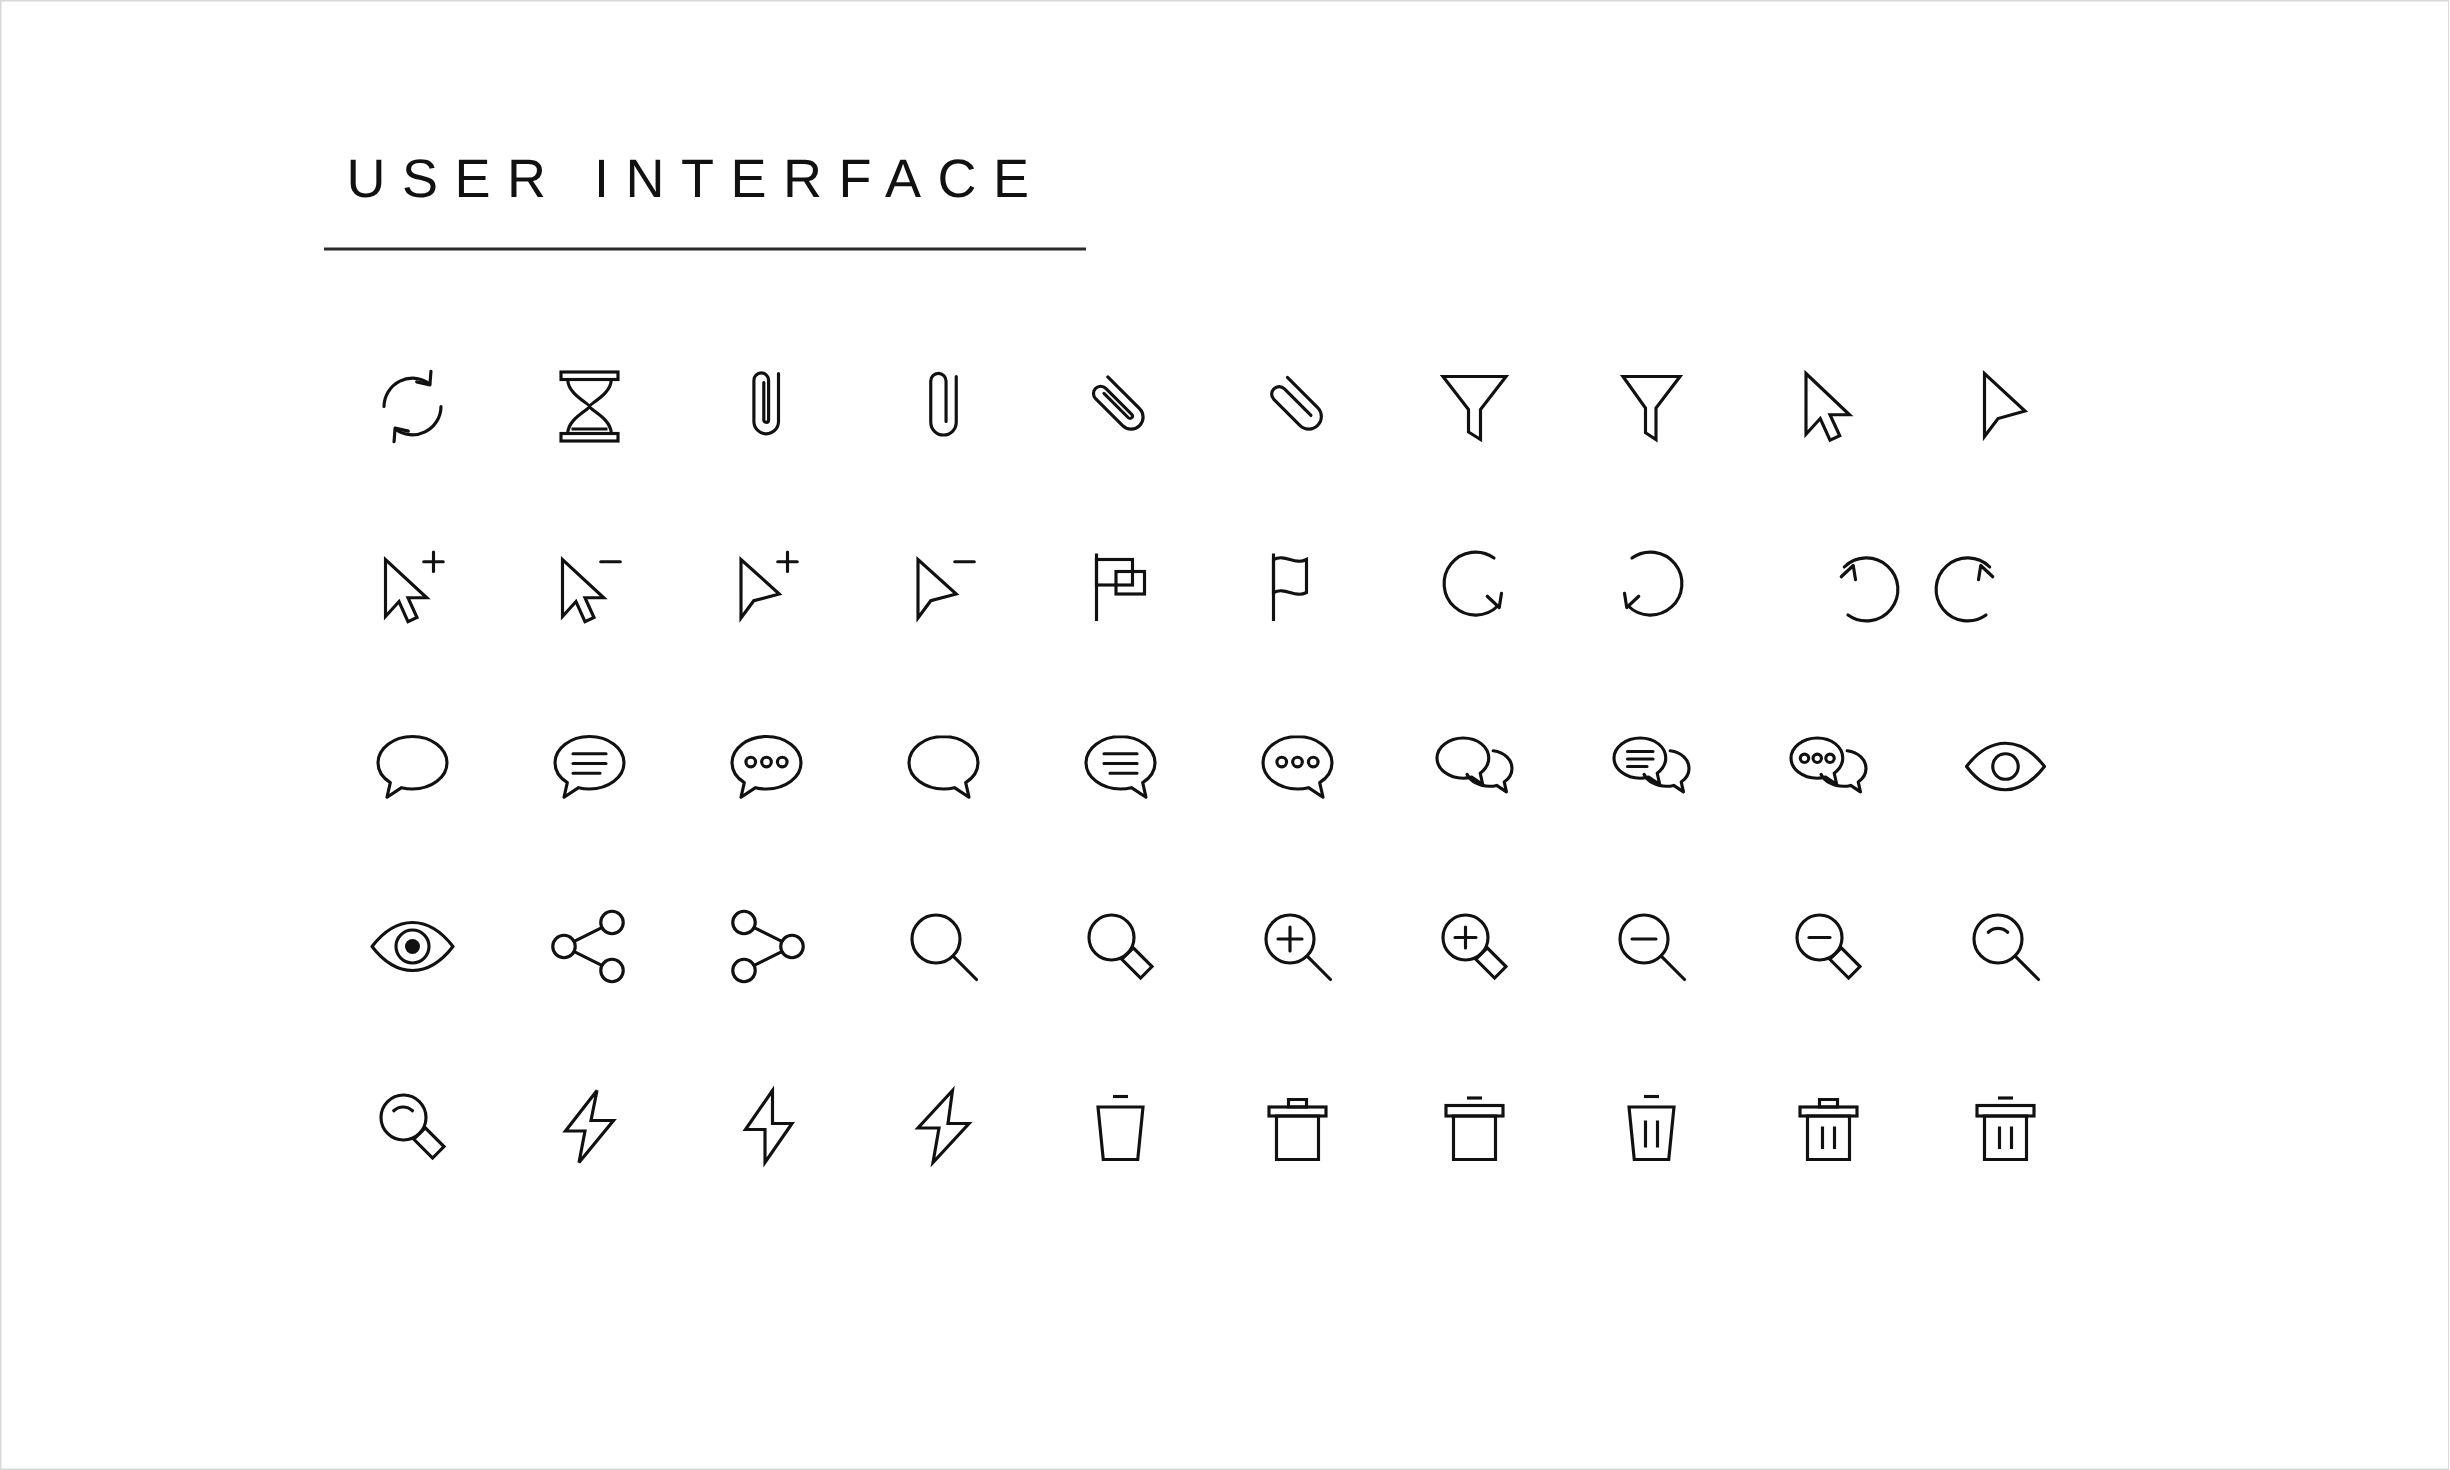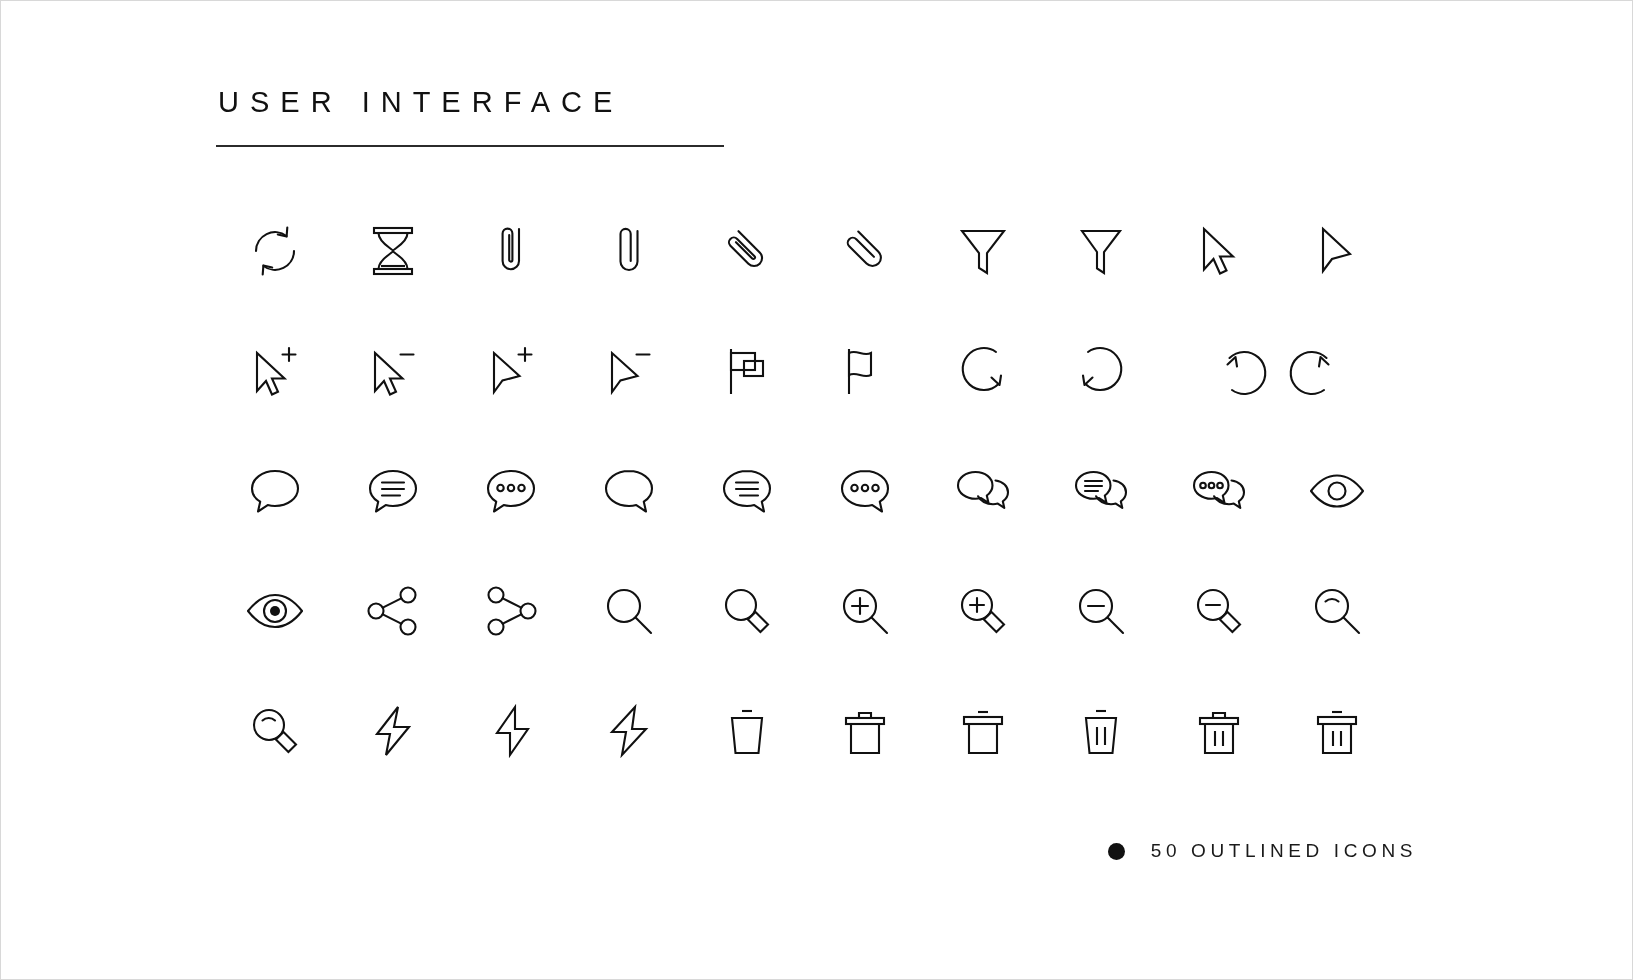--- a/index.html
+++ b/index.html
@@ -30,26 +30,26 @@
     border: 1px solid #d8d8d8;
     pointer-events: none;
   }
   .content {
     position: absolute;
     left: 216px;
     top: 88px;
     width: 1200px;
   }
   .title {
-    font-size: 29px;
+    font-size: 36px;
     font-weight: 400;
     letter-spacing: 11px;
     color: #111111;
     line-height: 1;
-    margin: 0;
+    margin: 13px;
     padding: 0 0 0 2px;
     white-space: nowrap;
   }
   .title-rule {
     width: 508px;
     height: 0;
     border-top: 2px solid #2b2b2b;
     margin-top: 28px;
   }
   .grid {
@@ -450,17 +450,13 @@
           <path class="ico-sq" d="M26 12h10"></path>
           <rect class="ico-sq" x="12" y="17" width="38" height="7"></rect>
           <path class="ico-sq" d="M17 24h28v29H17z"></path>
           <path class="ico-sq" d="M27 31v15M35 31v15"></path>
         </svg>
       </div>
 
     </div>
   </div>
 
-  <div class="footer">
-    <span class="footer-dot"></span>
-    <span class="footer-text">50 OUTLINED ICONS</span>
-  </div>
 </div>
 
 </body></html>

